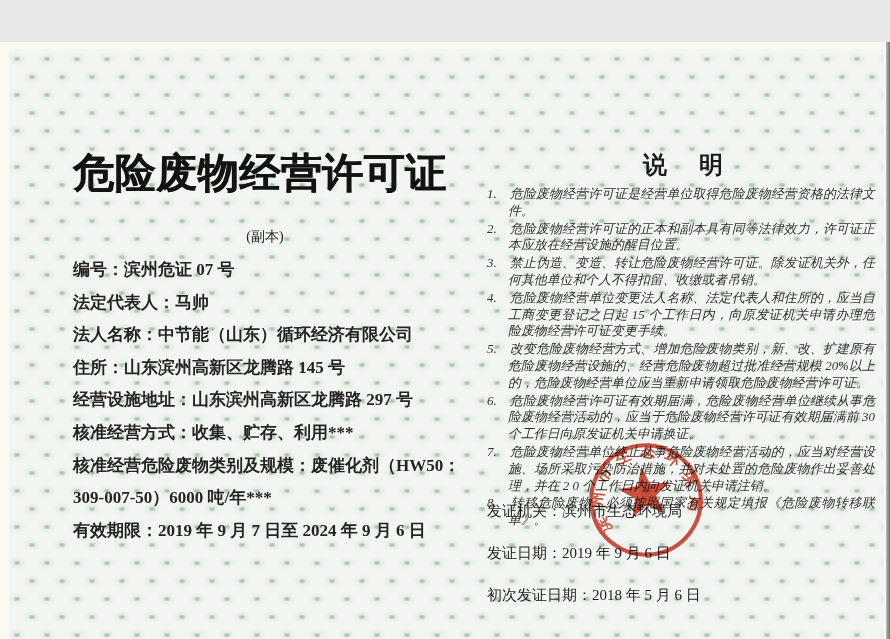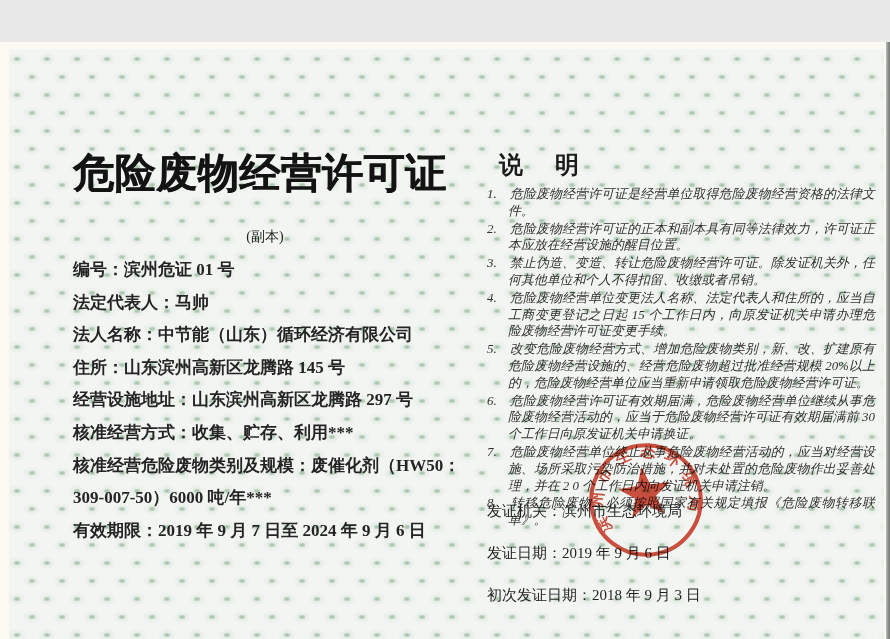--- a/index.html
+++ b/index.html
@@ -39,21 +39,21 @@
     position:absolute;left:64px;top:179px;width:384px;
     text-align:center;font-size:14px;color:#222;
   }
   .license-fields{position:absolute;left:64px;top:205px;width:400px;}
   .field-line{
     height:32.6px;line-height:32.6px;
     font-size:17px;font-weight:600;color:#242424;white-space:nowrap;
   }
   .notes-heading{
     position:absolute;left:490px;top:100px;width:372px;
-    font-size:24px;font-weight:700;color:#1c1c1c;
+    text-align:center;font-size:24px;font-weight:700;color:#1c1c1c;
     letter-spacing:4px;
   }
   .notes-list{
     position:absolute;left:478px;top:137px;width:388px;
     margin:0;padding:0;list-style:none;
   }
   .notes-list li{
     font-size:12.9px;line-height:16.8px;font-weight:500;color:#2f2f2d;
     text-align:justify;padding-left:21px;text-indent:-21px;margin-bottom:1px;font-style:italic;
   }
@@ -75,21 +75,21 @@
 </head>
 <body>
 
 <div class="photo">
   <div class="paper">
 
     <div class="license-title">危险废物经营许可证</div>
     <div class="license-subtitle">(副本)</div>
 
     <div class="license-fields">
-      <div class="field-line">编号：滨州危证 01 号</div>
+      <div class="field-line">编号：滨州危证 07 号</div>
       <div class="field-line">法定代表人：马帅</div>
       <div class="field-line">法人名称：中节能（山东）循环经济有限公司</div>
       <div class="field-line">住所：山东滨州高新区龙腾路 145 号</div>
       <div class="field-line">经营设施地址：山东滨州高新区龙腾路 297 号</div>
       <div class="field-line">核准经营方式：收集、贮存、利用***</div>
       <div class="field-line">核准经营危险废物类别及规模：废催化剂（HW50：</div>
       <div class="field-line">309-007-50）6000 吨/年***</div>
       <div class="field-line">有效期限：2019 年 9 月 7 日至 2024 年 9 月 6 日</div>
     </div>
 
@@ -101,21 +101,21 @@
       <li>4.　危险废物经营单位变更法人名称、法定代表人和住所的，应当自工商变更登记之日起 15 个工作日内，向原发证机关申请办理危险废物经营许可证变更手续。</li>
       <li>5.　改变危险废物经营方式、增加危险废物类别，新、改、扩建原有危险废物经营设施的、经营危险废物超过批准经营规模 20%以上的，危险废物经营单位应当重新申请领取危险废物经营许可证。</li>
       <li>6.　危险废物经营许可证有效期届满，危险废物经营单位继续从事危险废物经营活动的，应当于危险废物经营许可证有效期届满前 30 个工作日向原发证机关申请换证。</li>
       <li>7.　危险废物经营单位终止从事危险废物经营活动的，应当对经营设施、场所采取污染防治措施，并对未处置的危险废物作出妥善处理，并在 2 0 个工作日内向发证机关申请注销。</li>
       <li>8.　转移危险废物，必须按照国家有关规定填报《危险废物转移联单》。</li>
     </ol>
 
     <div class="issuance">
       <div class="issue-line">发证机关：滨州市生态环境局</div>
       <div class="issue-line">发证日期：2019 年 9 月 6 日</div>
-      <div class="issue-line">初次发证日期：2018 年 9 月 3 日</div>
+      <div class="issue-line">初次发证日期：2018 年 5 月 6 日</div>
     </div>
 
     <svg class="seal" viewBox="0 0 140 140" xmlns="http://www.w3.org/2000/svg">
       <circle cx="70" cy="70" r="54" fill="none" stroke="#cf3a28" stroke-width="4"></circle>
       <polygon fill="#cf3a28" transform="translate(70,64)" points="0,-27 6.3,-8.7 25.7,-8.3 10.3,3.3 15.9,21.8 0,10.8 -15.9,21.8 -10.3,3.3 -25.7,-8.3 -6.3,-8.7"></polygon>
       <defs>
         <path id="sealTextPath" d="M 37.1 97.6 A 43 43 0 1 1 102.9 97.6"></path>
       </defs>
       <text fill="#cf3a28">
         <textPath href="#sealTextPath" startOffset="50%" text-anchor="middle">滨州市生态环境局</textPath>

